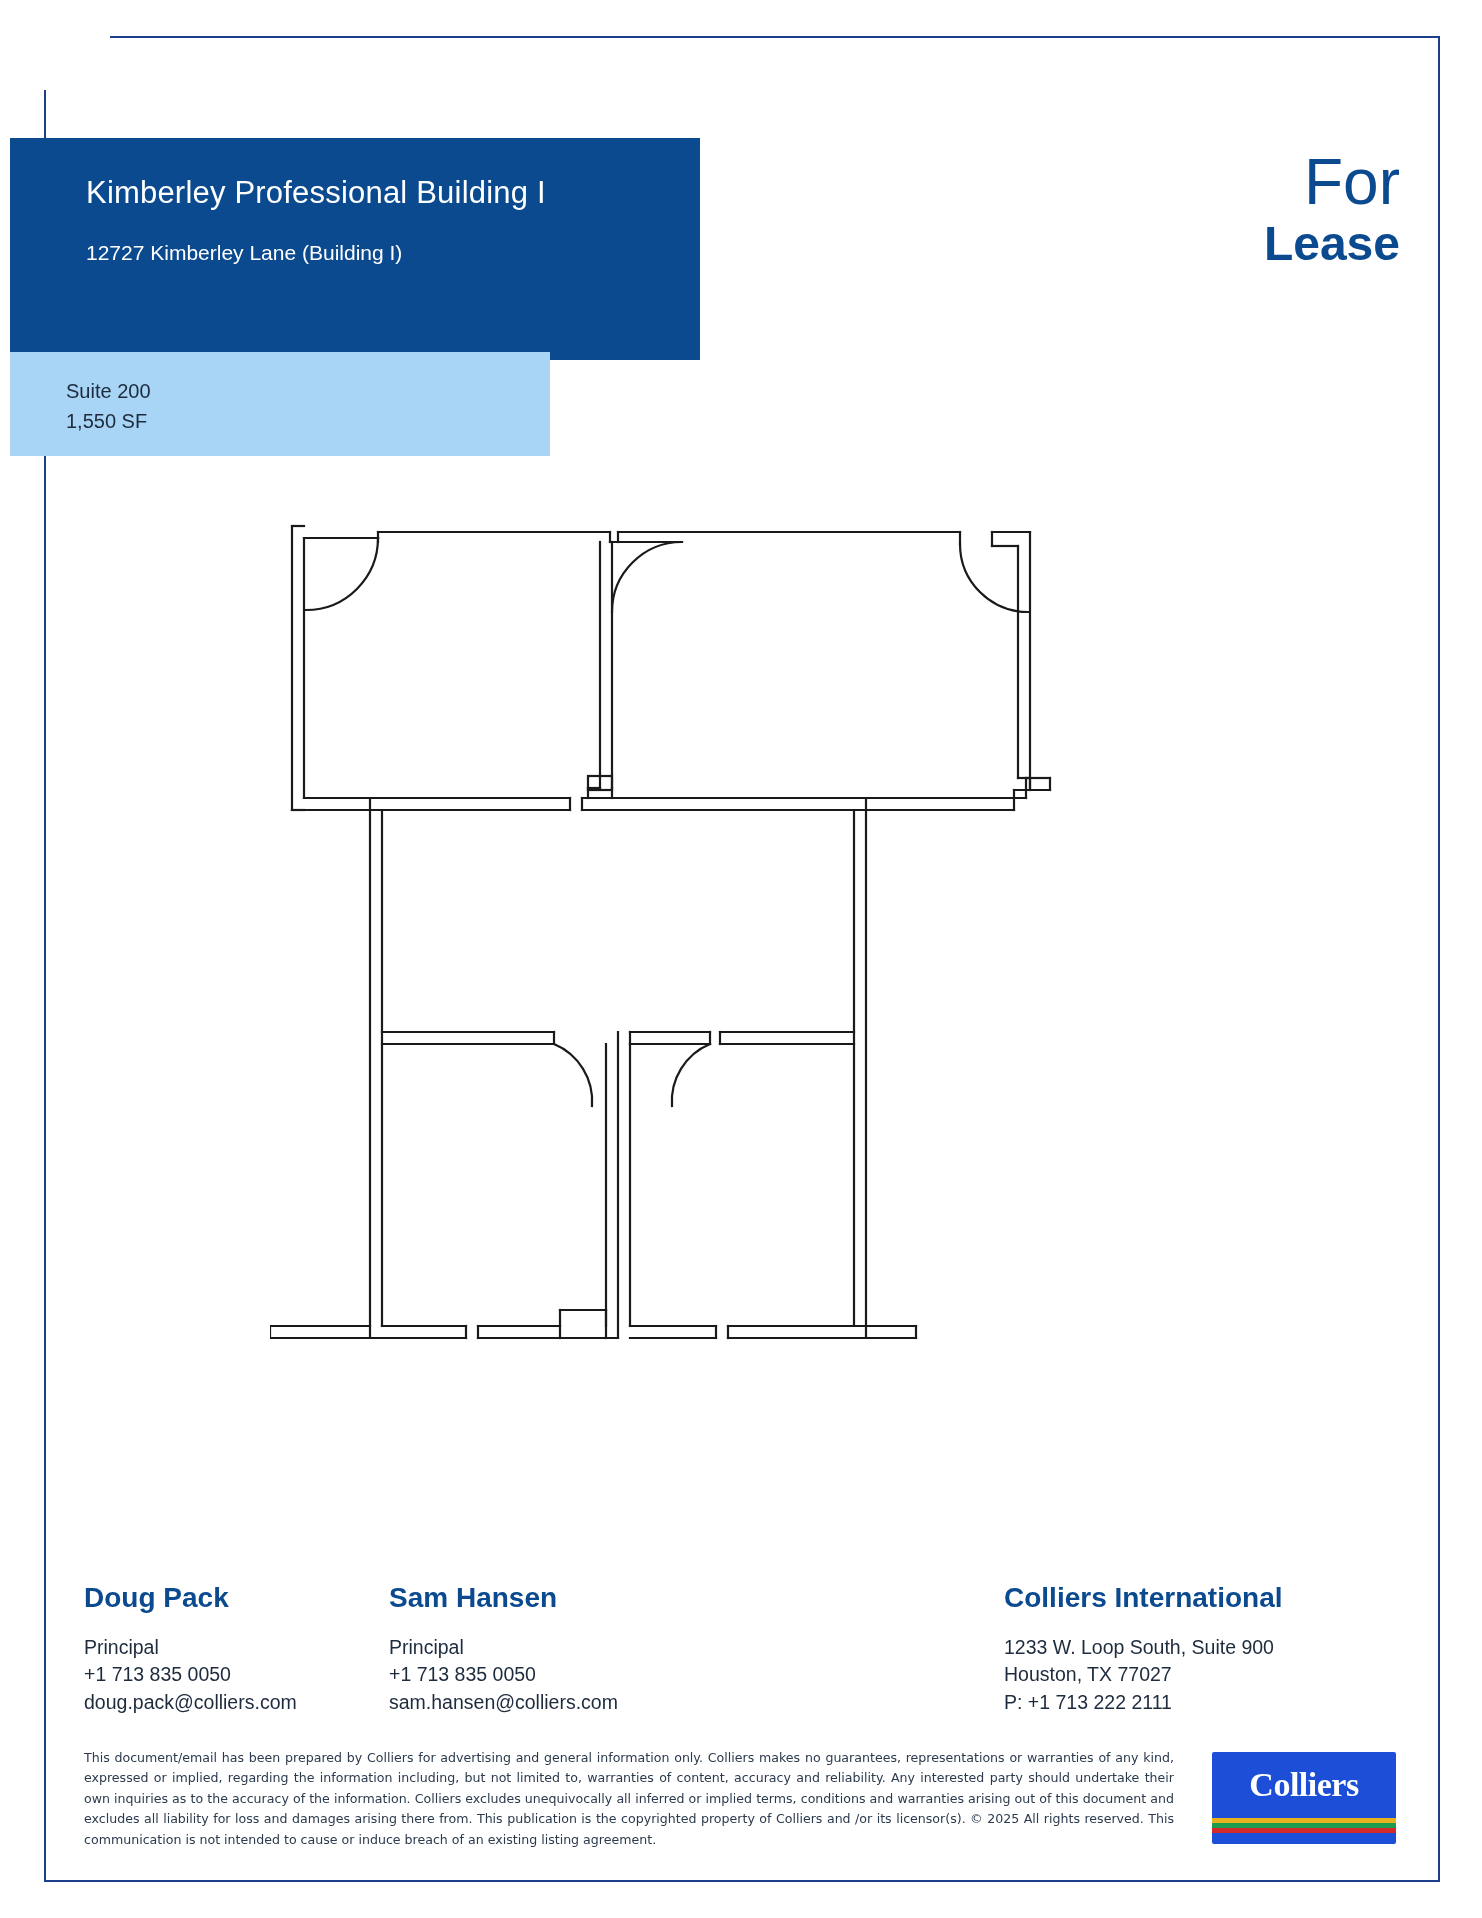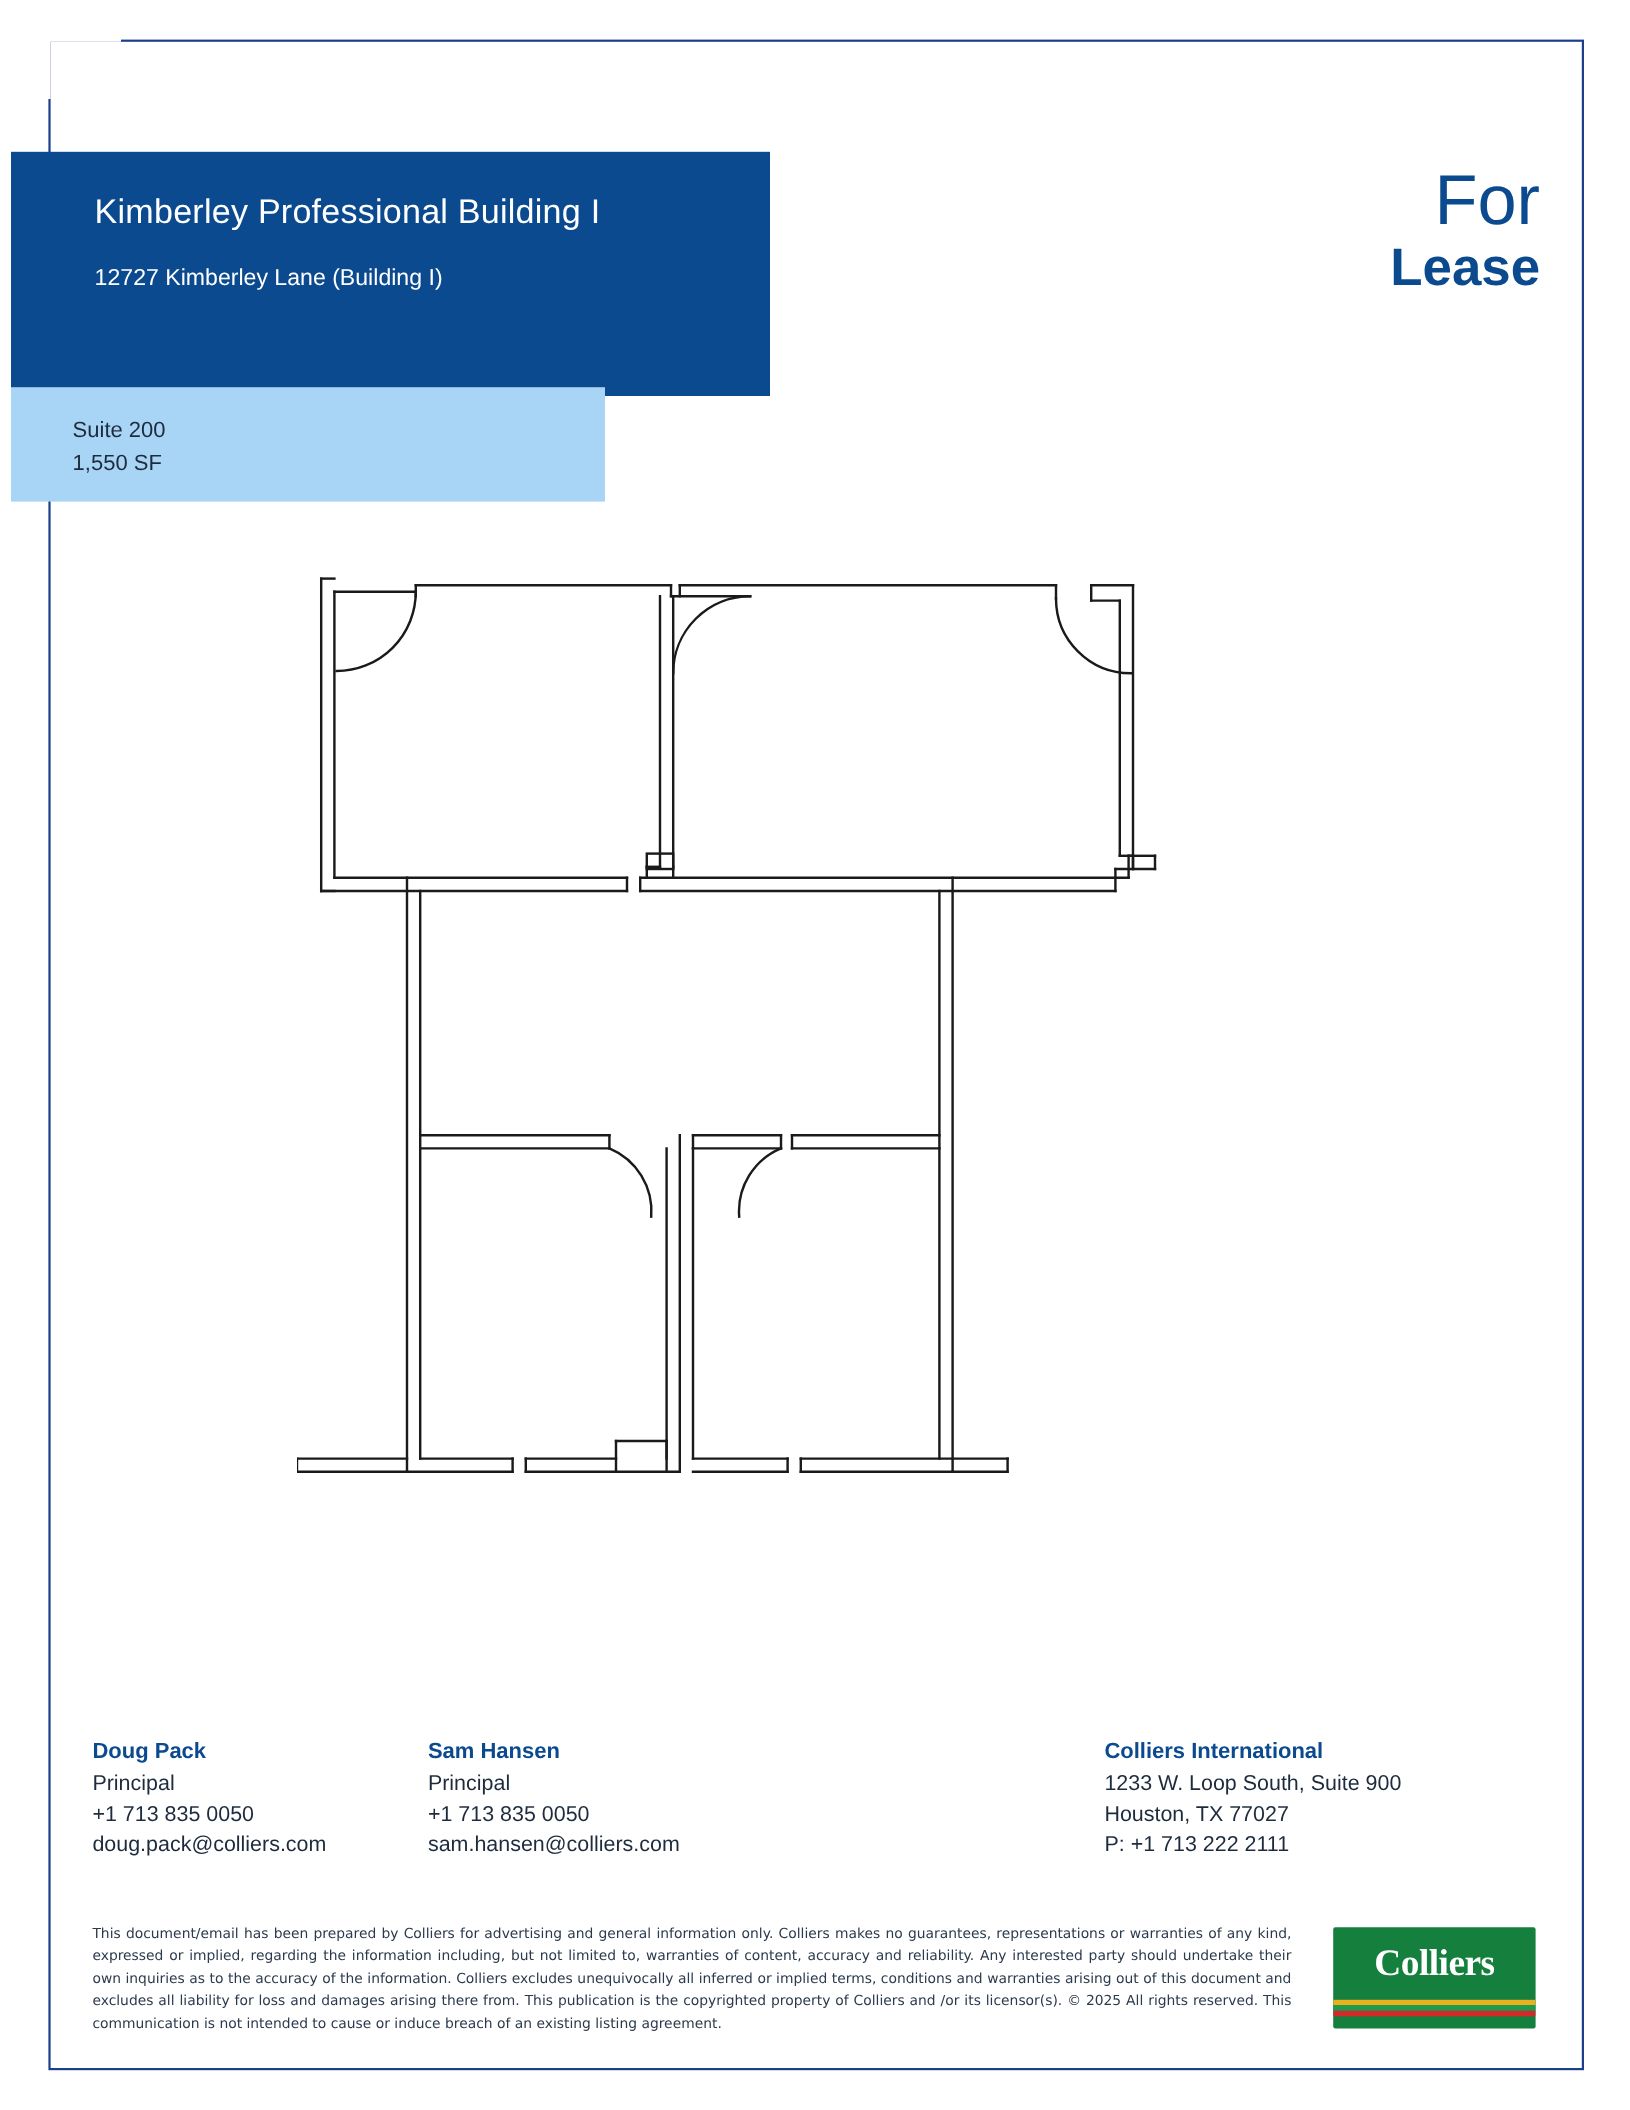--- a/index.html
+++ b/index.html
@@ -143,22 +143,22 @@
     font-size: 19.5px;
     line-height: 1.42;
     color: #1d2b3d;
   }
   .contact-col.c1 { left: 0px; }
   .contact-col.c2 { left: 305px; }
   .contact-col.c3 { left: 920px; }
   .contact-name {
     font-weight: 700;
     color: #0b4a8f;
-    font-size: 20px;
-    margin-bottom: 2px;
+    font-size: 28px;
+    margin-bottom: 16px;
   }
   .contact-line { color: #1d2b3d; }
 
   
   .disclaimer {
     position: absolute;
     left: 84px;
     top: 1748px;
     width: 1090px;
     font-size: 12.6px;
@@ -168,21 +168,21 @@
     font-family: "DejaVu Sans", sans-serif;
   }
 
   
   .logo {
     position: absolute;
     right: 86px;
     top: 1752px;
     width: 184px;
     height: 92px;
-    background: #15803d;
+    background: #1d4ed8;
     border-radius: 2px;
     overflow: hidden;
   }
   .logo-text {
     position: absolute;
     left: 0; right: 0;
     top: 14px;
     text-align: center;
     color: #ffffff;
     font-size: 34px;

